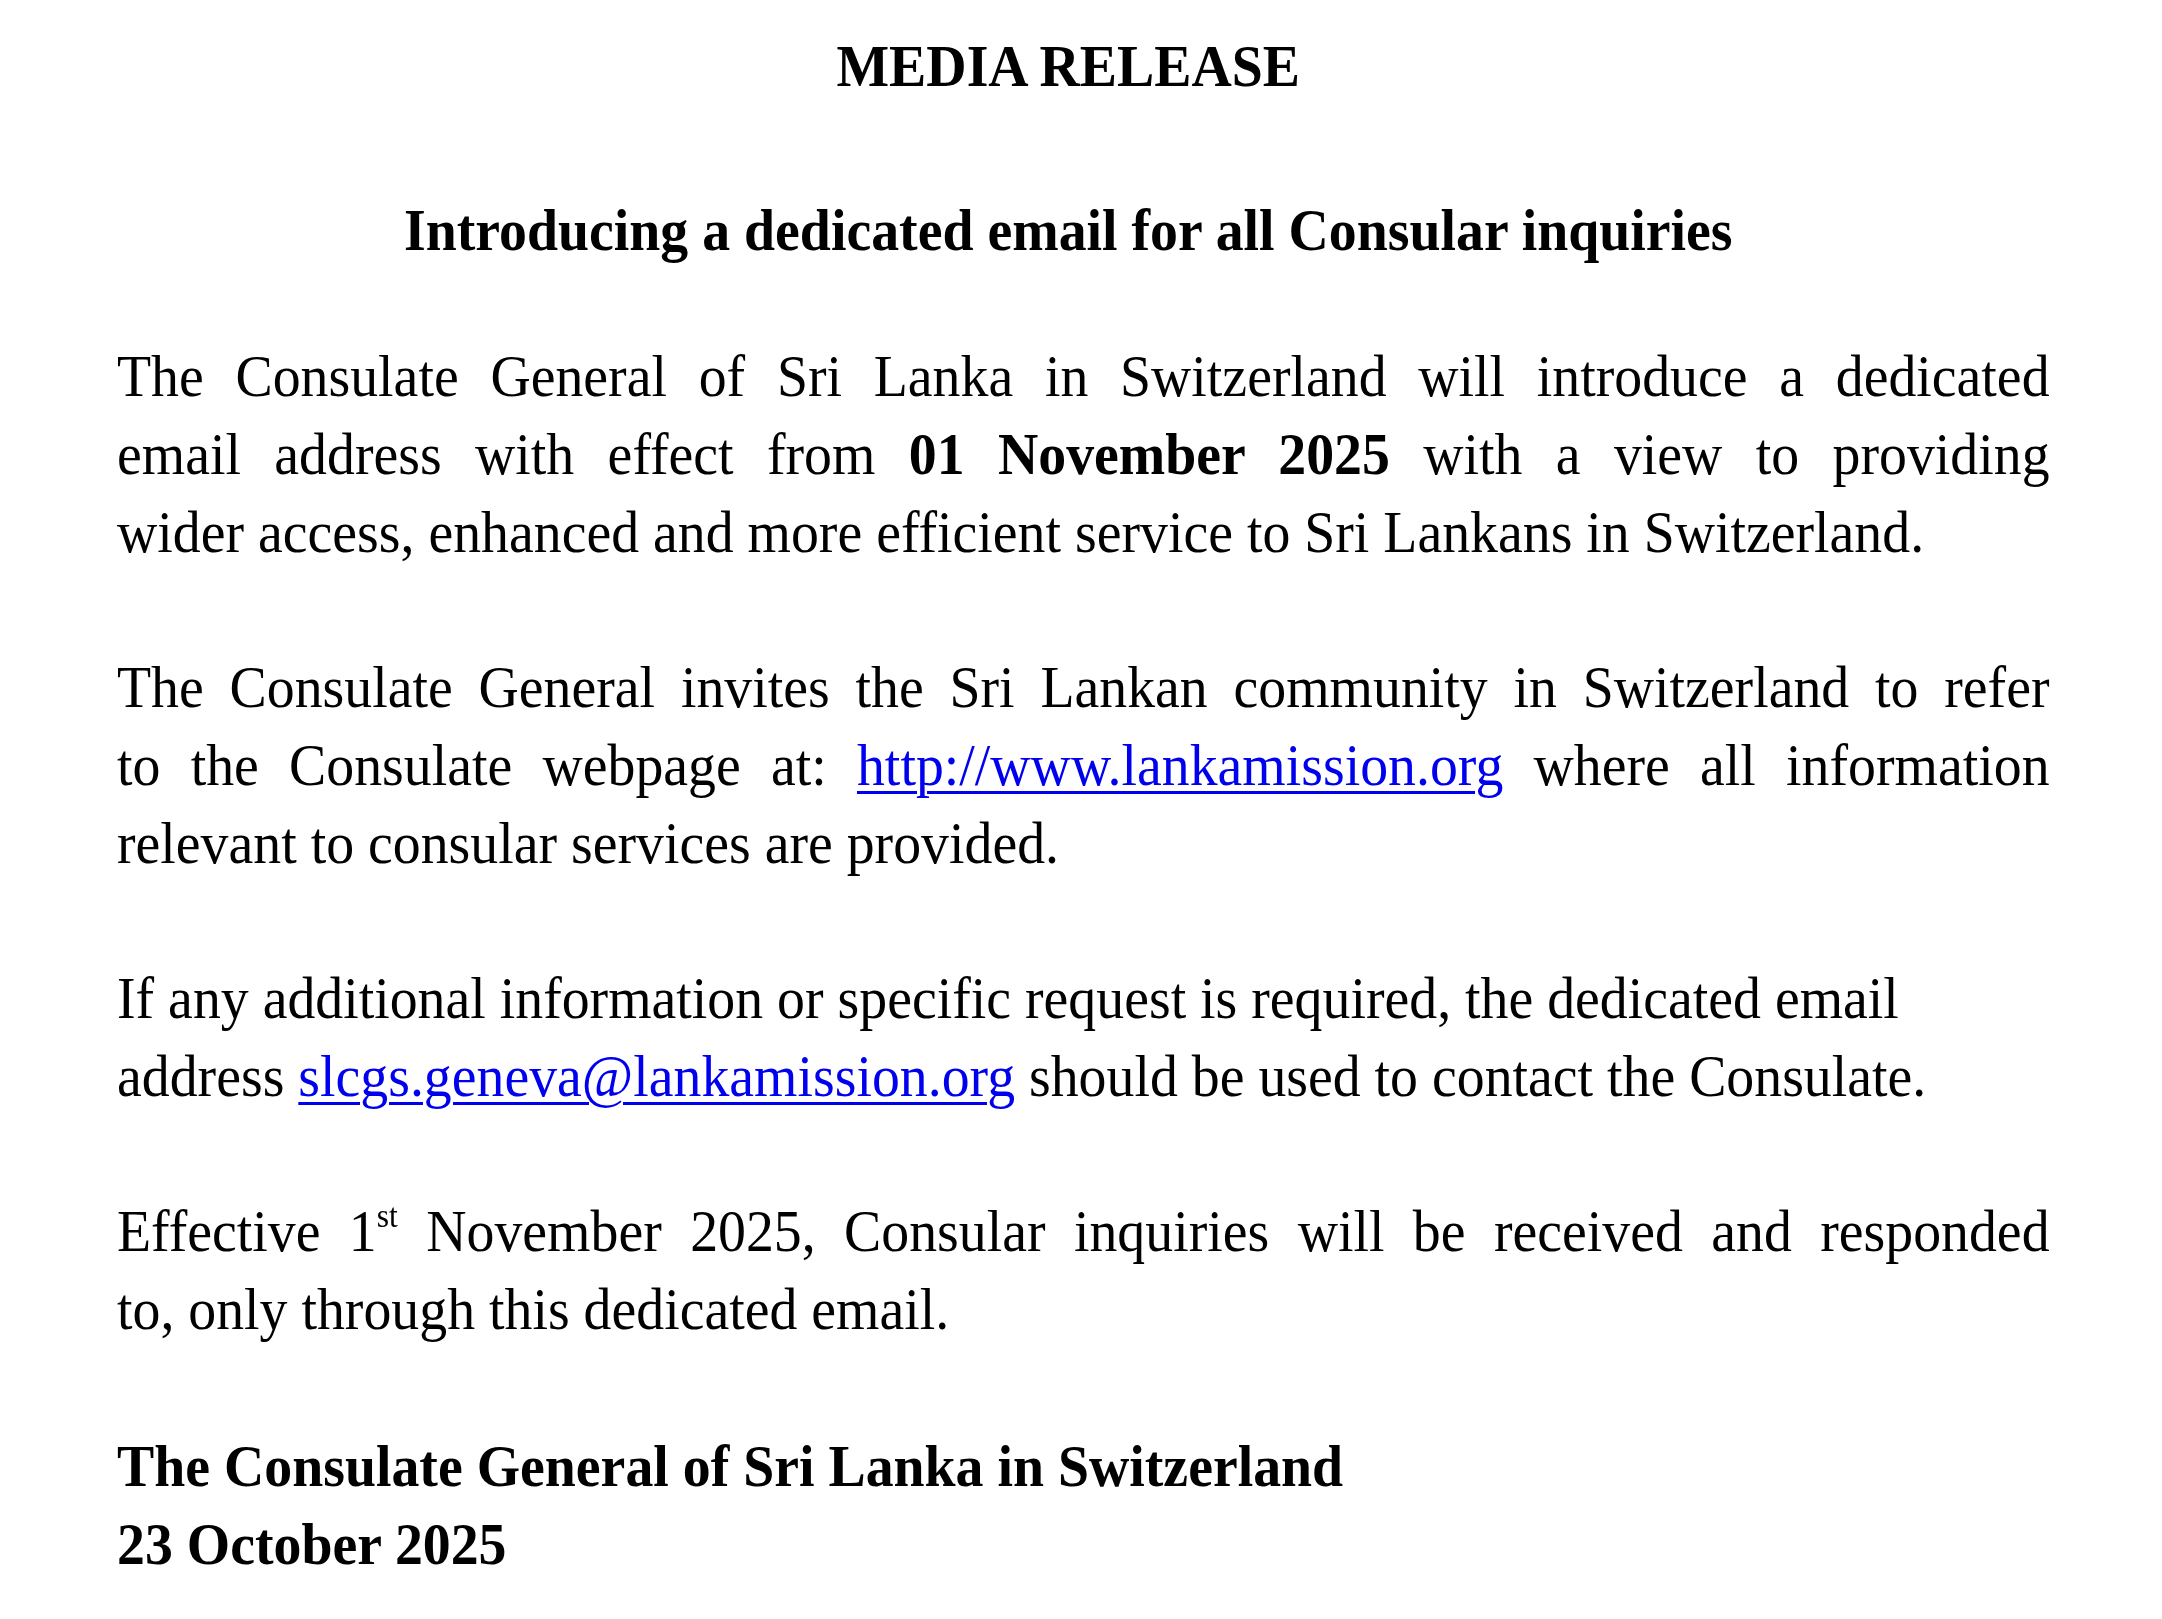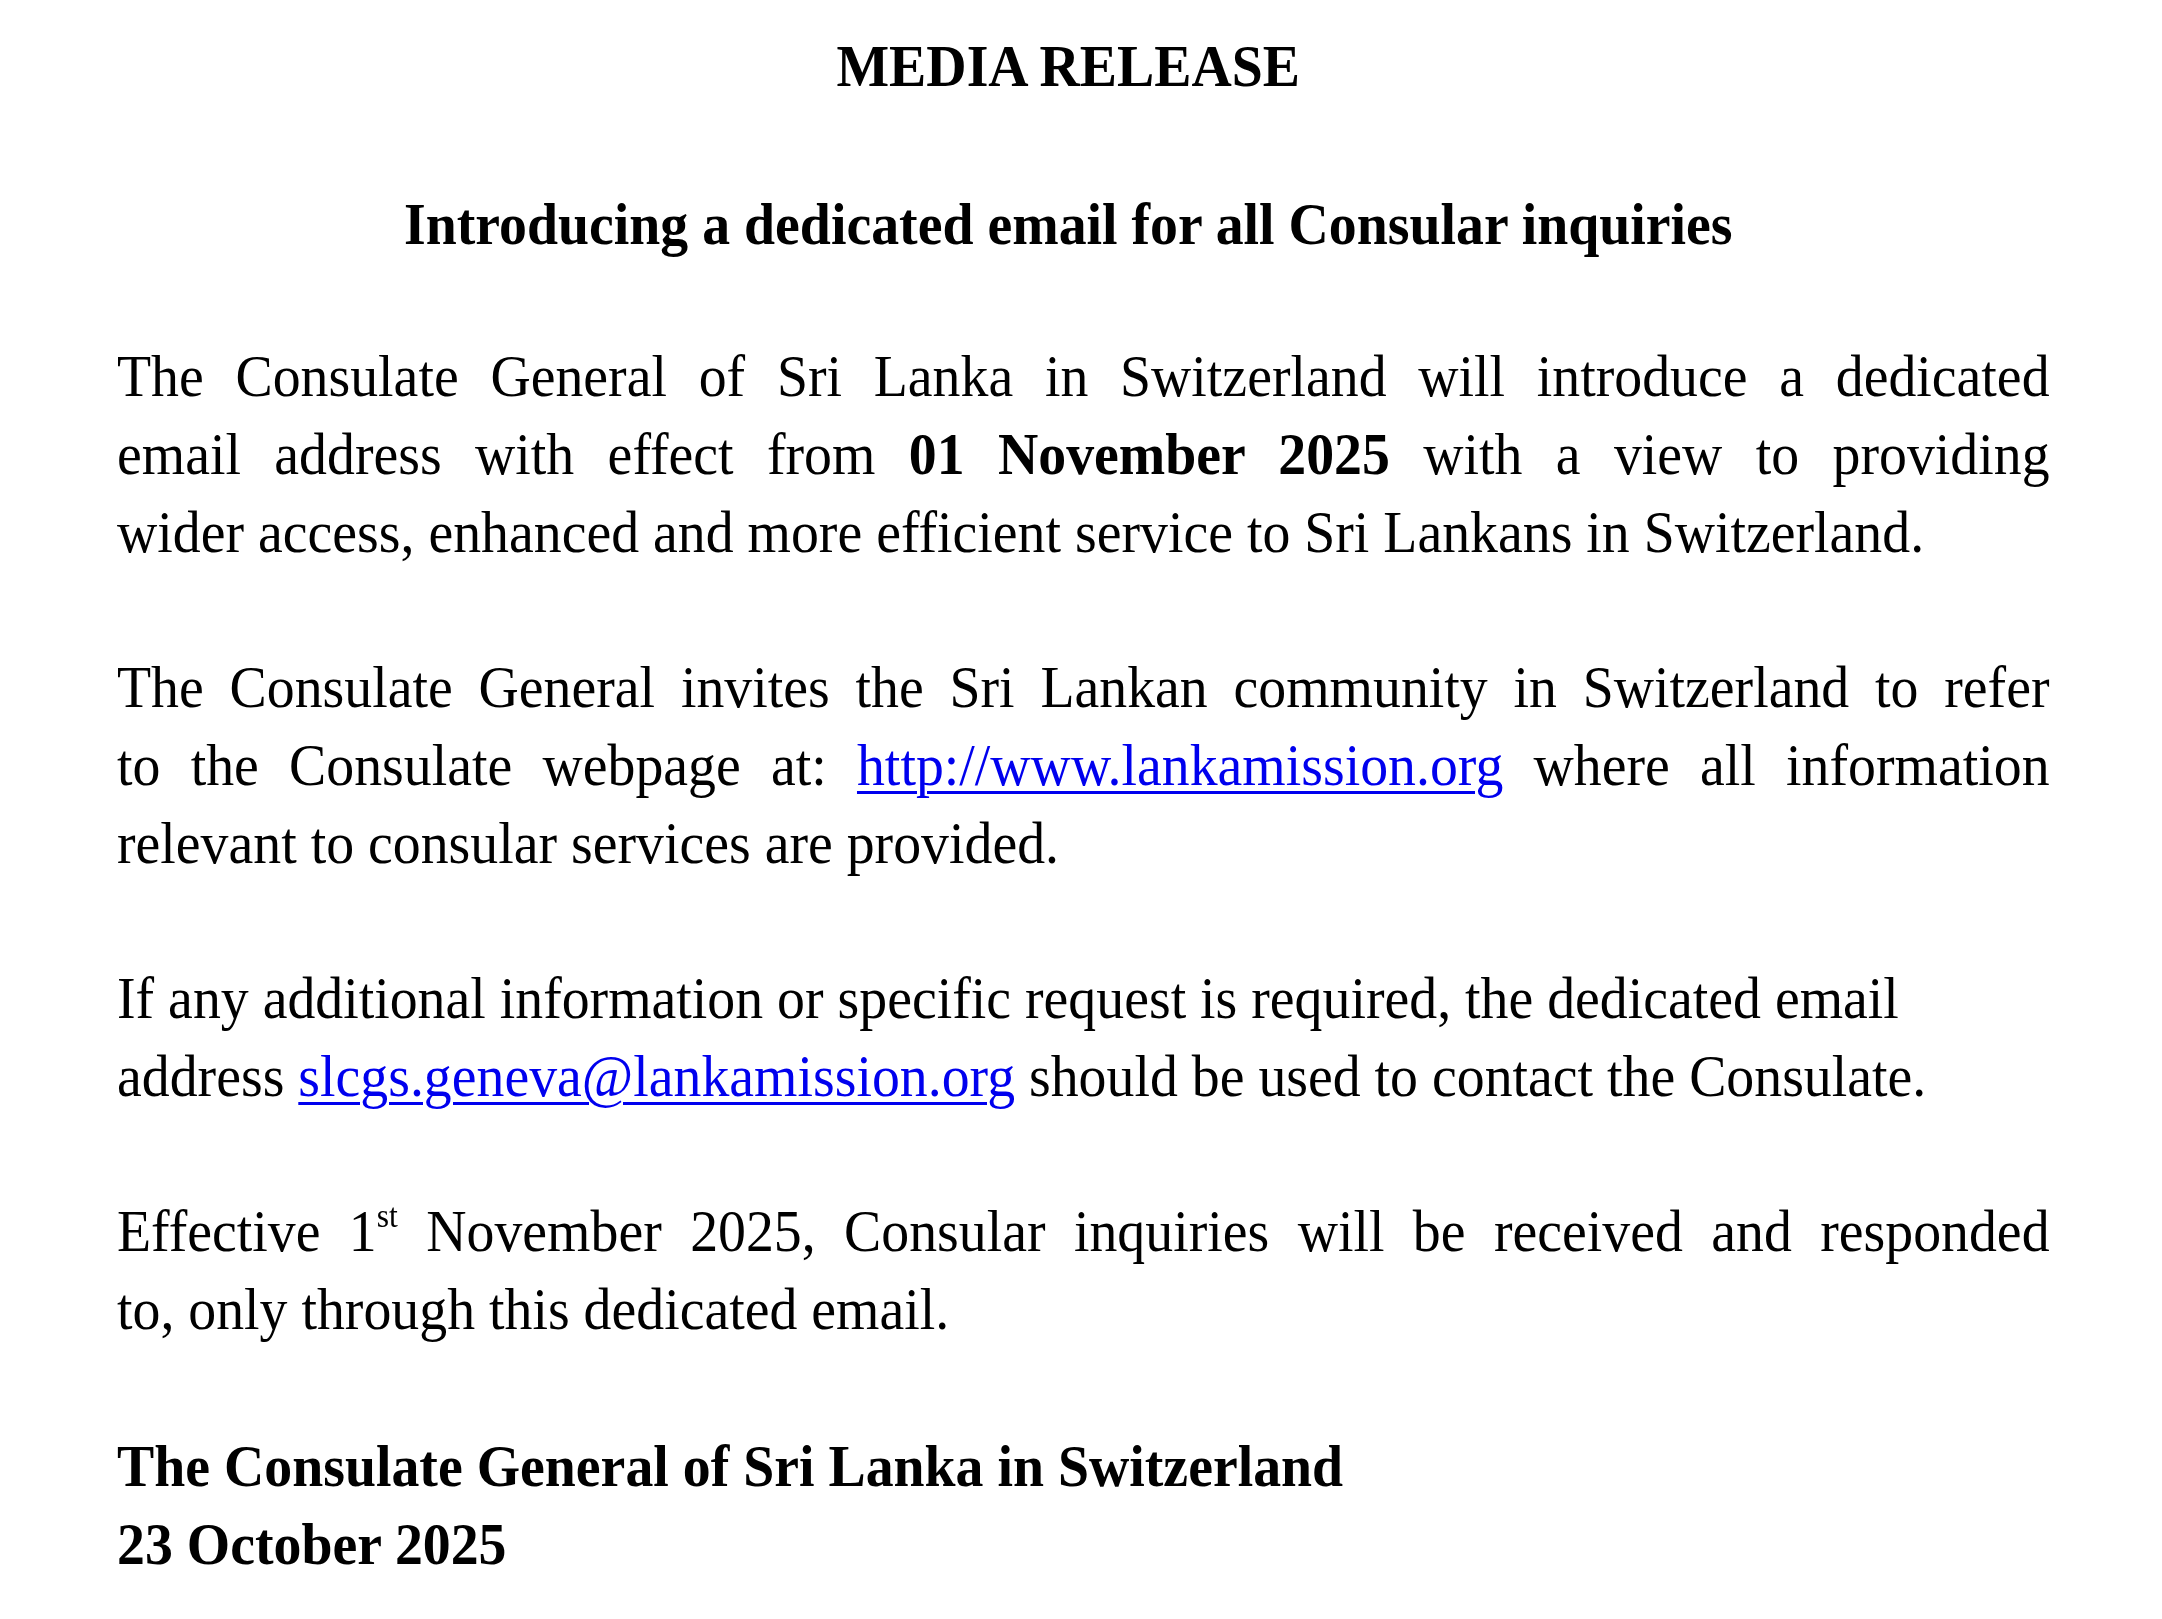--- a/index.html
+++ b/index.html
@@ -67,21 +67,21 @@
 </style>
 </head>
 <body>
 
 <div class="page">
 
   <div class="line centered bold" style="top:36px;">
     <span class="inner">MEDIA RELEASE</span>
   </div>
 
-  <div class="line centered bold" style="top:194px;">
+  <div class="line centered bold" style="top:200px;">
     <span class="inner">Introducing a dedicated email for all Consular inquiries</span>
   </div>
 
   <div>
     <div class="line body-line justify" style="top:346px;">The Consulate General of Sri Lanka in Switzerland will introduce a dedicated</div>
     <div class="line body-line justify" style="top:424px;">
       <span>email address with effect from </span><span class="bold">01 November 2025</span><span> with a view to providing</span>
     </div>
     <div class="line body-line" style="top:502px;">wider access, enhanced and more efficient service to Sri Lankans in Switzerland.</div>
   </div>

